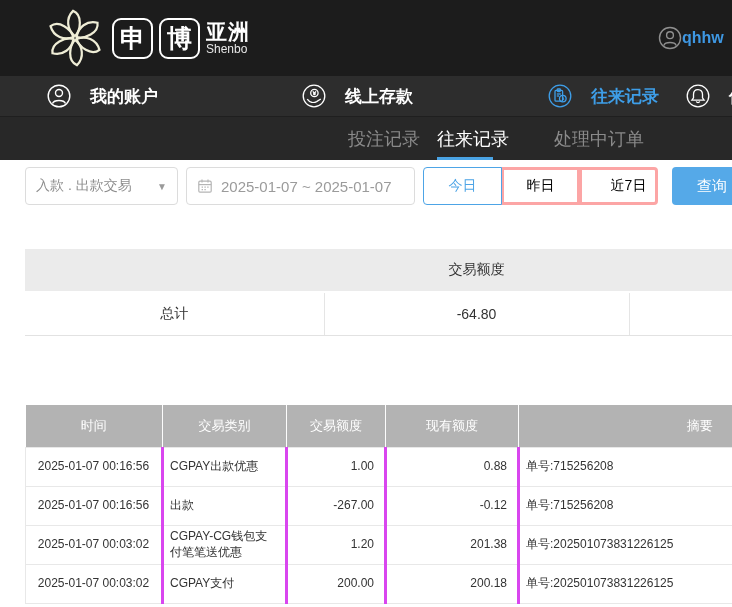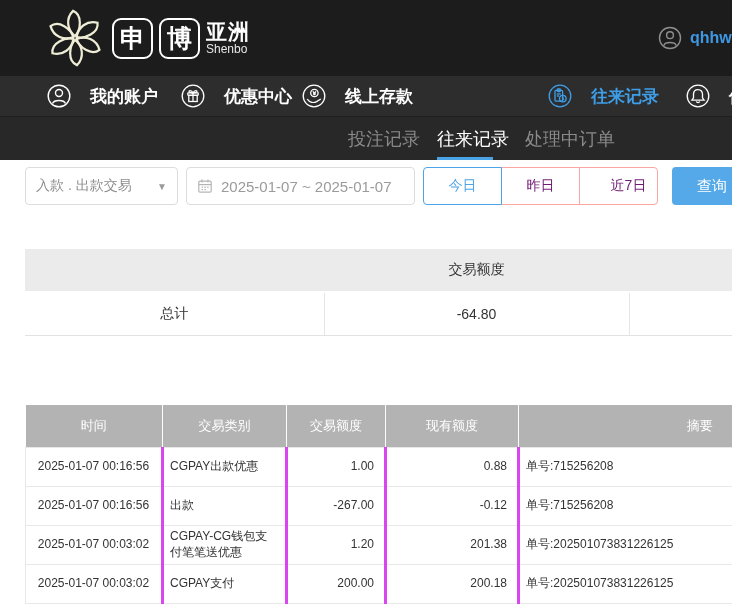--- a/index.html
+++ b/index.html
@@ -10,21 +10,21 @@
   
   .topbar{position:absolute;top:0;left:0;width:100%;height:76px;background:#1c1c1c;}
   .logo{position:absolute;left:44px;top:7px;display:flex;align-items:center;}
   .logo-flower{width:62px;height:62px;}
   .logo-box{width:37px;height:37px;border:2px solid #fff;border-radius:9px;color:#fff;
             font-size:25px;font-weight:bold;display:flex;align-items:center;justify-content:center;
             margin-left:6px;}
   .logo-right{margin-left:6px;color:#fff;line-height:1.05;}
   .logo-region{font-size:21px;font-weight:bold;letter-spacing:1px;}
   .logo-sub{font-size:12px;color:#e8e8e8;font-weight:normal;}
-  .user-acct{position:absolute;left:658px;top:26px;display:flex;align-items:center;gap:8px;cursor:pointer;}
+  .user-acct{position:absolute;left:658px;top:26px;display:flex;align-items:center;cursor:pointer;}
   .user-acct svg{width:24px;height:24px;color:#8f8f8f;}
   .user-name{font-size:16px;font-weight:bold;color:#3e97e2;white-space:nowrap;}
 
   
   .mainnav{position:absolute;top:76px;left:0;width:100%;height:40px;background:#2d2d2d;}
   .nav-item{position:absolute;top:0;height:40px;display:flex;align-items:center;gap:19px;
             color:#fff;font-size:17px;font-weight:bold;cursor:pointer;white-space:nowrap;}
   .nav-item svg{width:24px;height:24px;color:#fff;flex:none;}
   .nav-item.active{color:#3e9ee8;}
   .nav-item.active svg{color:#3e9ee8;}
@@ -41,22 +41,22 @@
   .filters{position:absolute;top:167px;left:0;width:100%;height:38px;}
   .select-box{position:absolute;left:25px;width:153px;height:38px;border:1px solid #dcdcdc;
               border-radius:4px;box-sizing:border-box;display:flex;align-items:center;
               padding:0 10px;color:#8c8c8c;font-size:14px;cursor:pointer;background:#fff;}
   .select-box .caret{margin-left:auto;font-size:10px;color:#9a9a9a;}
   .date-box{position:absolute;left:186px;width:229px;height:38px;border:1px solid #dcdcdc;
             border-radius:4px;box-sizing:border-box;display:flex;align-items:center;gap:8px;
             padding:0 10px;color:#9b9b9b;font-size:15px;cursor:text;background:#fff;}
   .date-box svg{width:16px;height:16px;color:#b5b5b5;flex:none;}
   .btn-group{position:absolute;left:423px;height:38px;display:flex;align-items:flex-end;}
-  .qbtn{width:79px;height:38px;box-sizing:border-box;border:1px solid #fca5a5;background:#fff;
-        color:#701a75;font-size:14px;display:flex;align-items:center;justify-content:center;
+  .qbtn{width:79px;height:38px;box-sizing:border-box;border:3px solid #fca5a5;background:#fff;
+        color:#000000;font-size:14px;display:flex;align-items:center;justify-content:center;
         cursor:pointer;margin-left:-1px;}
   .qbtn:first-child{border-radius:4px 0 0 4px;margin-left:0;}
   .qbtn:last-child{border-radius:0 4px 4px 0;padding-left:20px;}
   .qbtn.active{border:1px solid #4da4e6;color:#4da4e6;position:relative;z-index:2;}
   .search-btn{position:absolute;left:672px;width:80px;height:38px;background:#55a9e8;border:none;
               border-radius:4px;color:#fff;font-size:15px;display:flex;align-items:center;
               justify-content:center;cursor:pointer;font-family:inherit;}
 
   
   table{border-collapse:collapse;table-layout:fixed;}
@@ -116,31 +116,20 @@
 
   <nav class="mainnav">
     <div class="nav-item" style="left:47px">
       <svg viewBox="0 0 24 24" fill="none" stroke="currentColor" stroke-width="1.4">
         <circle cx="12" cy="12" r="10.8"></circle>
           <circle cx="12" cy="9" r="3.5"></circle>
         <path d="M5.5 19.5 C7 15.5 17 15.5 18.5 19.5"></path>
       </svg>
       <span>我的账户</span>
     </div>
-    <div class="nav-item" style="left:181px">
-      <svg viewBox="0 0 24 24" fill="none" stroke="currentColor" stroke-width="1.3">
-        <circle cx="12" cy="12" r="10.8"></circle>
-        <rect x="6.8" y="8.8" width="10.4" height="2.5" rx="0.5"></rect>
-        <rect x="7.8" y="11.3" width="8.4" height="6.2"></rect>
-        <line x1="12" y1="8.8" x2="12" y2="17.5"></line>
-        <path d="M12 8.8 C10.4 5.6 7.4 6.4 8.2 7.9 C8.8 9 12 8.8 12 8.8 Z"></path>
-        <path d="M12 8.8 C13.6 5.6 16.6 6.4 15.8 7.9 C15.2 9 12 8.8 12 8.8 Z"></path>
-      </svg>
-      <span>优惠中心</span>
-    </div>
     <div class="nav-item" style="left:302px">
       <svg viewBox="0 0 24 24" fill="none" stroke="currentColor" stroke-width="1.3">
         <circle cx="12" cy="12" r="10.8"></circle>
         <circle cx="12.4" cy="9" r="3.7"></circle>
         <path d="M10.8 7.4 l1.6 1.8 1.6 -1.8 M12.4 9.2 v2 M11 10 h2.8"></path>
         <path d="M5.2 15.2 C7.6 18.6 11.6 19.2 14.6 17.6 L18.8 15"></path>
       </svg>
       <span>线上存款</span>
     </div>
     <div class="nav-item active" style="left:548px">
@@ -166,21 +155,21 @@
   </nav>
 
   <div class="tabbar">
     <div class="tab" style="left:348px;width:57px">
       <span>投注记录</span>
     </div>
     <div class="tab active" style="left:437px;width:56px">
       <span>往来记录</span>
       <div class="tab-underline"></div>
     </div>
-    <div class="tab" style="left:525px;width:72px">
+    <div class="tab" style="left:554px;width:72px">
       <span>处理中订单</span>
     </div>
   </div>
 
   <div class="filters">
     <div class="select-box">
       <span>入款 . 出款交易</span>
       <span class="caret">▼</span>
     </div>
     <div class="date-box">

